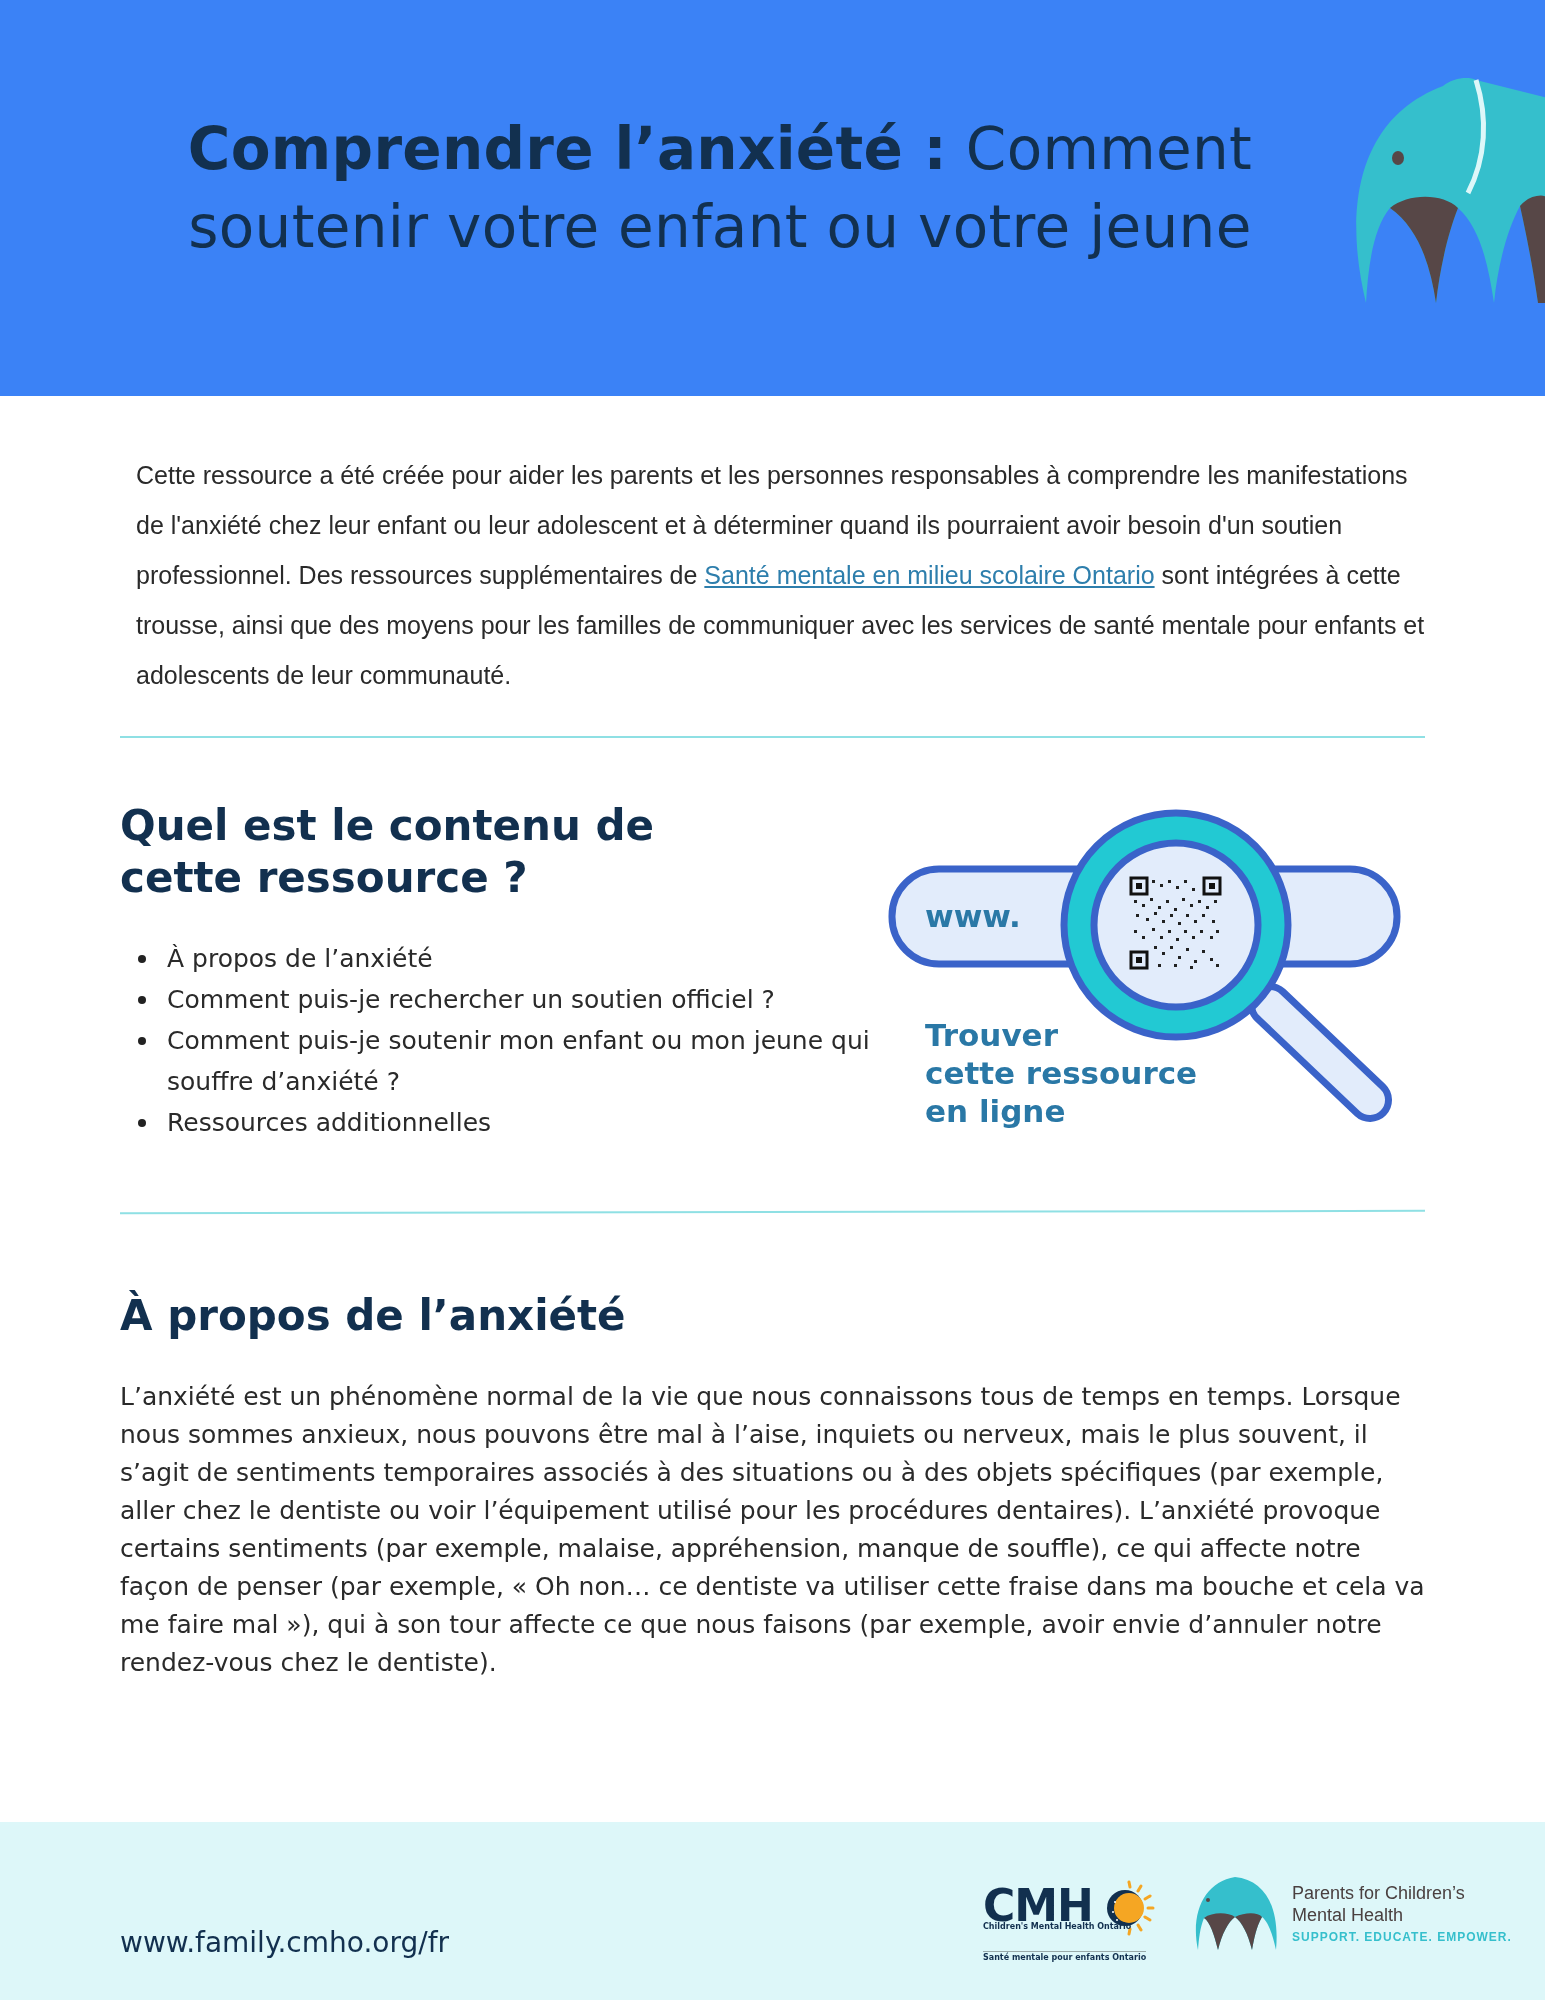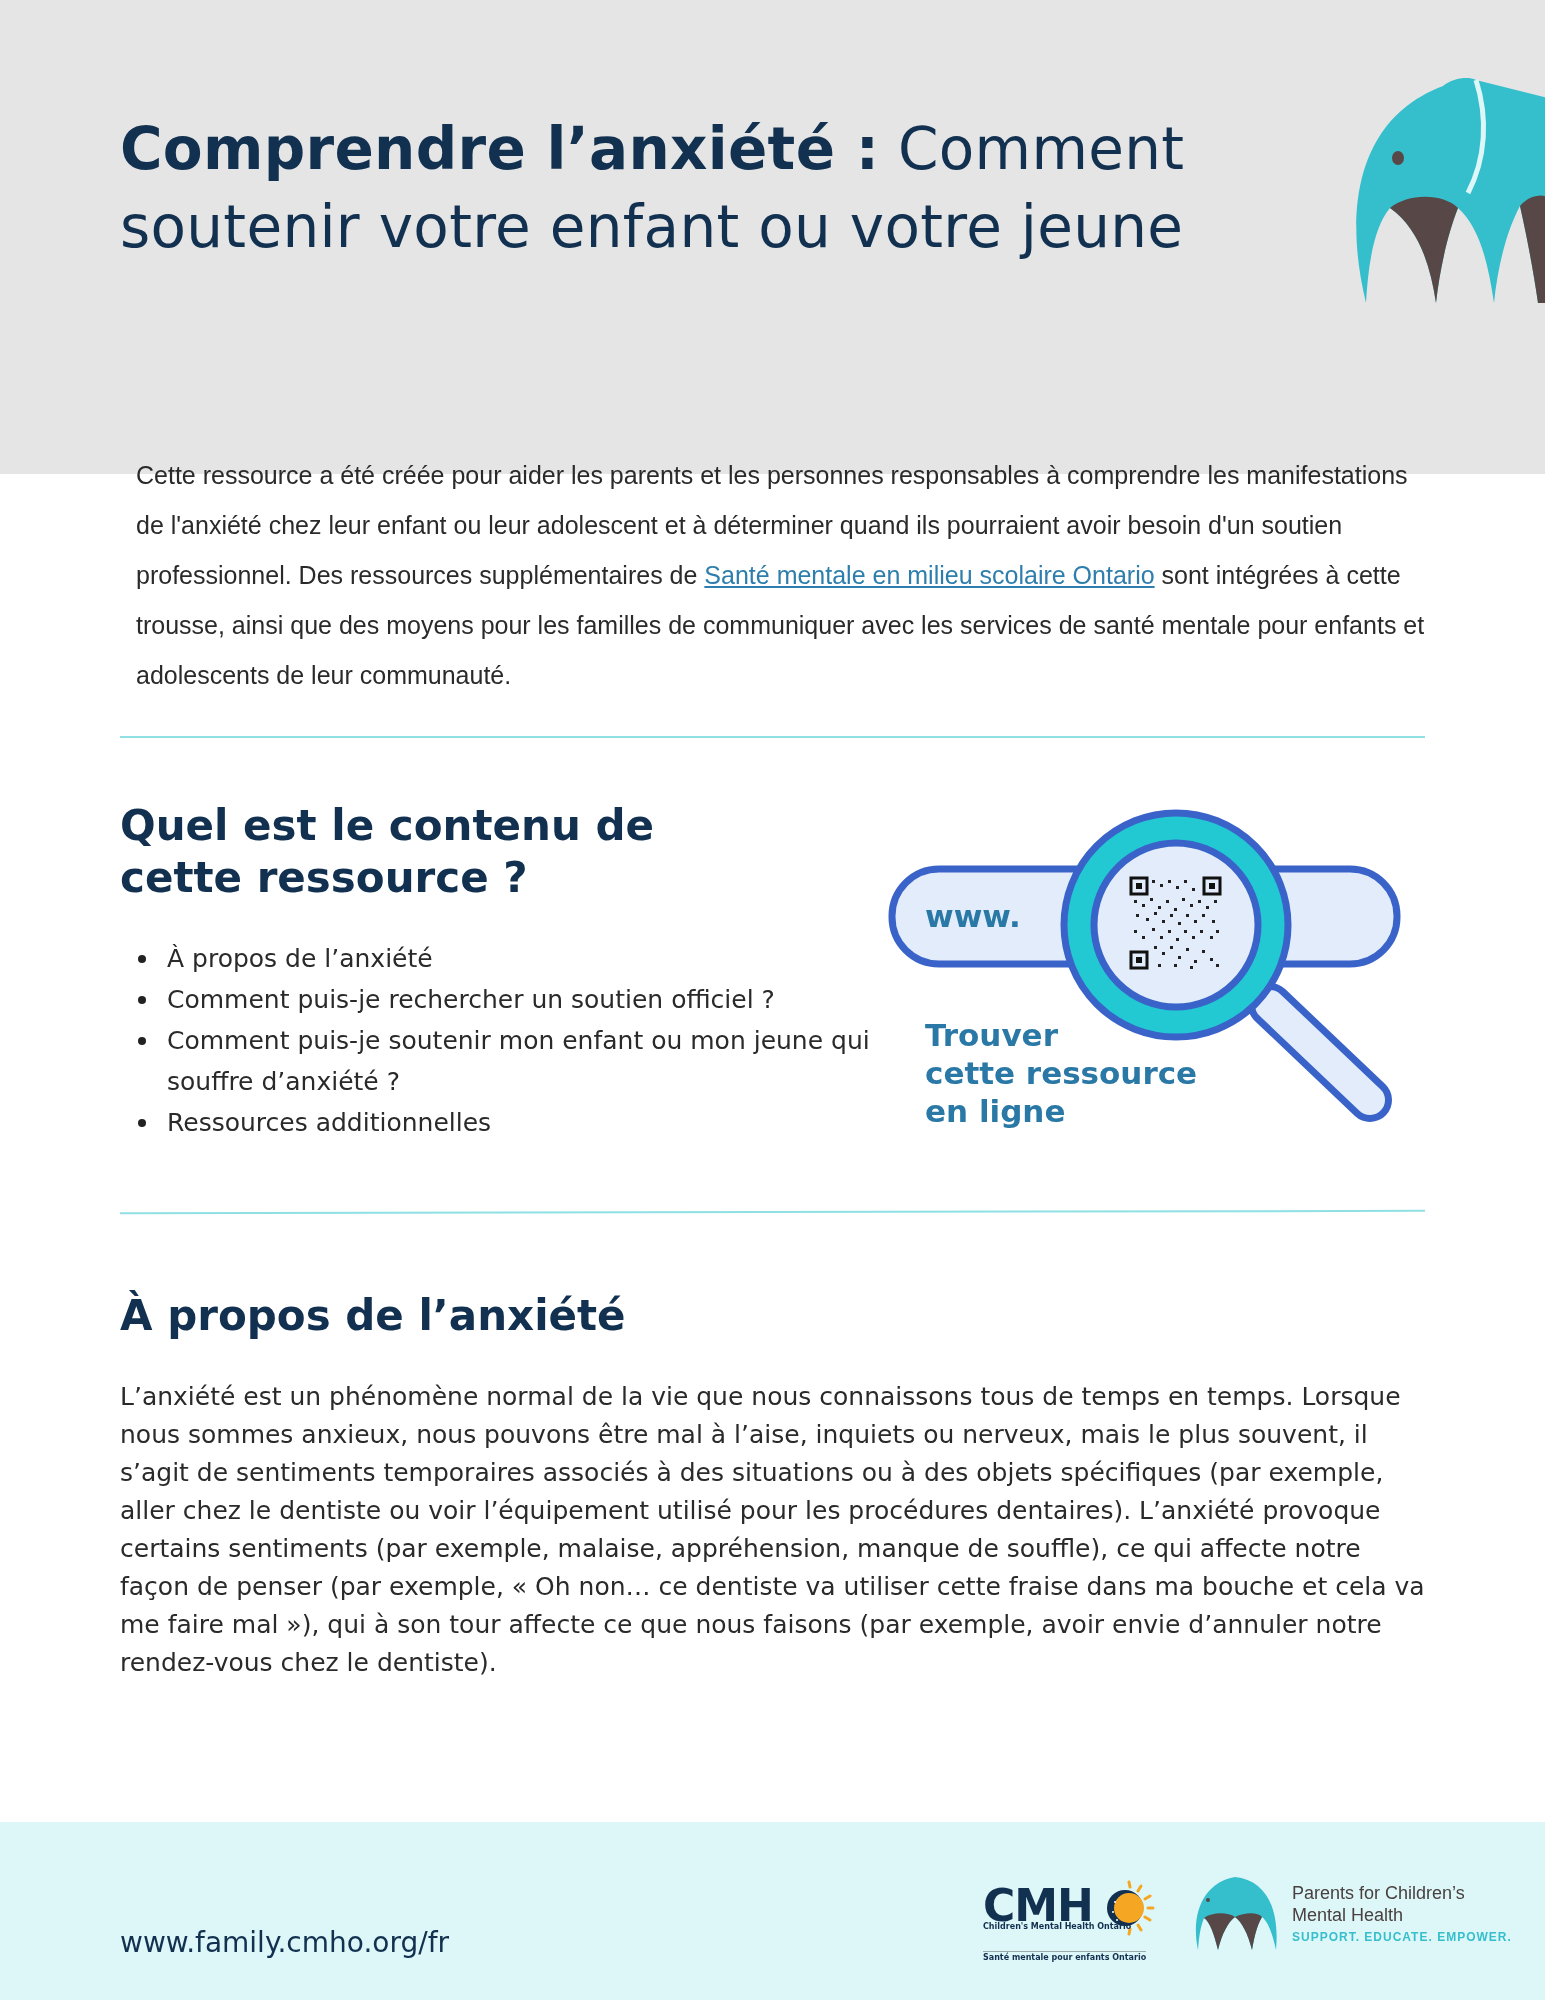--- a/index.html
+++ b/index.html
@@ -1,19 +1,19 @@
 <!DOCTYPE html>
 <html><head>
 <meta charset="utf-8">
 <style>
   * { box-sizing: border-box; margin: 0; padding: 0; }
   html, body { width: 1545px; height: 2000px; background: #ffffff; overflow: hidden; }
   body { font-family: "Liberation Sans", "DejaVu Sans", sans-serif; color: #222222; position: relative; }
 
-  .header { position: absolute; left: 0; top: 0; width: 1545px; height: 474px; background: #e5e5e5; overflow: hidden; }
+  .header { position: absolute; left: 0; top: 0; width: 1545px; height: 396px; background: #3b82f6; overflow: hidden; text-align: center; }
   .title { position: absolute; left: 120px; top: 110px; width: 1200px; font-family: "DejaVu Sans", sans-serif; font-size: 58px; line-height: 78px; color: #12304f; letter-spacing: 0.3px; }
   .title .bold { font-weight: bold; }
   .title .light { font-weight: normal; }
   .elephant { position: absolute; left: 1348px; top: 58px; width: 200px; height: 250px; }
 
   .intro { position: absolute; left: 136px; top: 450px; width: 1300px; font-family: Liberation Sans, sans-serif; font-size: 25px; line-height: 50px; color: #2a2a2a; }
   .intro a { color: #2d7eac; text-decoration: underline; }
 
   .divider { position: absolute; left: 120px; width: 1305px; height: 2px; background: #8fe0e4; }
 

